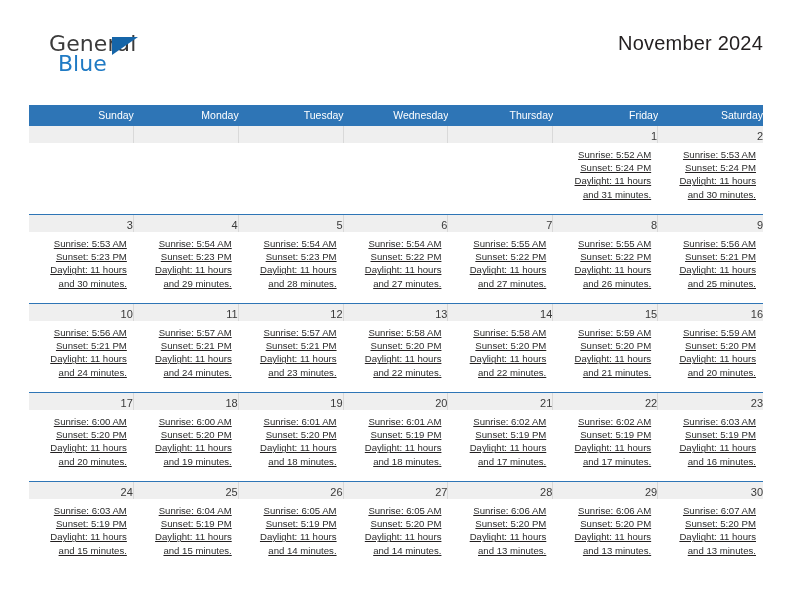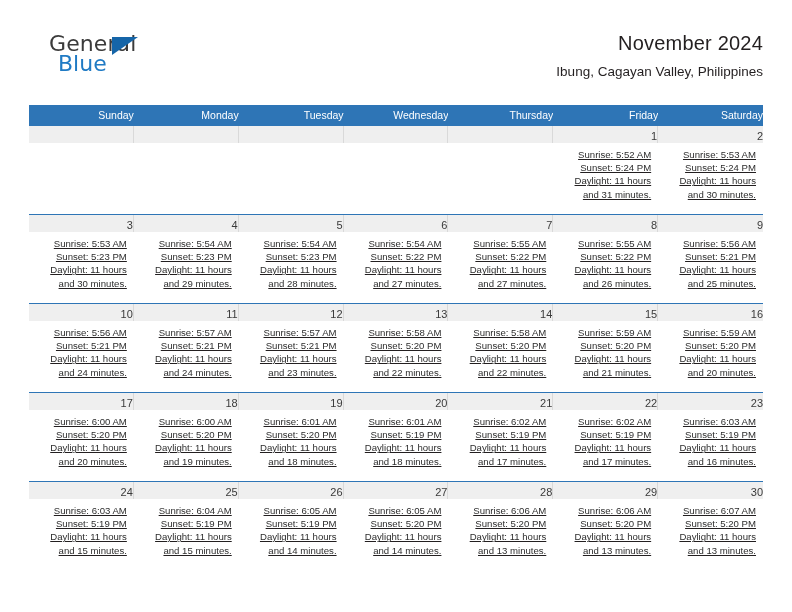--- a/index.html
+++ b/index.html
@@ -167,21 +167,20 @@
   <div class="masthead">
 
     <div class="brand">
       <span class="brand-general">General</span>
       <span class="brand-flag"></span>
       <span class="brand-blue">Blue</span>
     </div>
 
     <div class="title-block">
       <div class="cal-title">November 2024</div>
-      <div class="cal-subtitle">Ibung, Cagayan Valley, Philippines</div>
     </div>
 
   </div>
 
   <div class="calendar">
 
     <div class="weekdays">
       <div class="weekday">Sunday</div>
       <div class="weekday">Monday</div>
       <div class="weekday">Tuesday</div>

